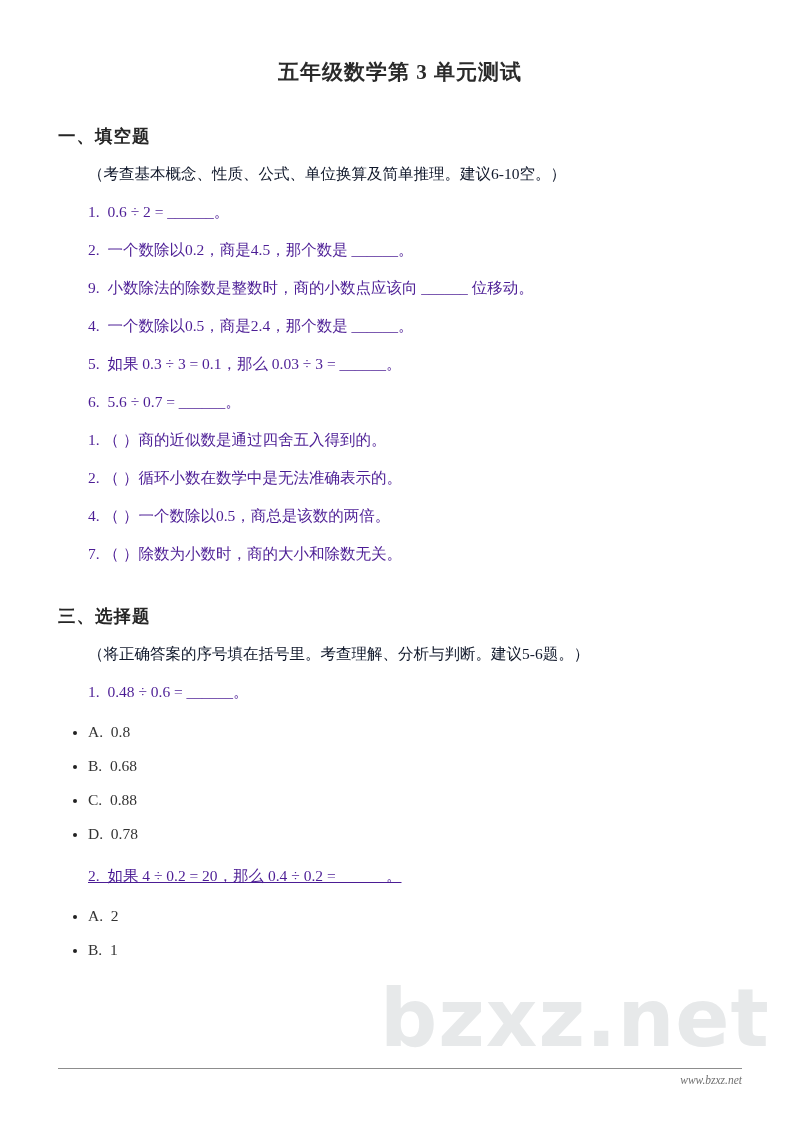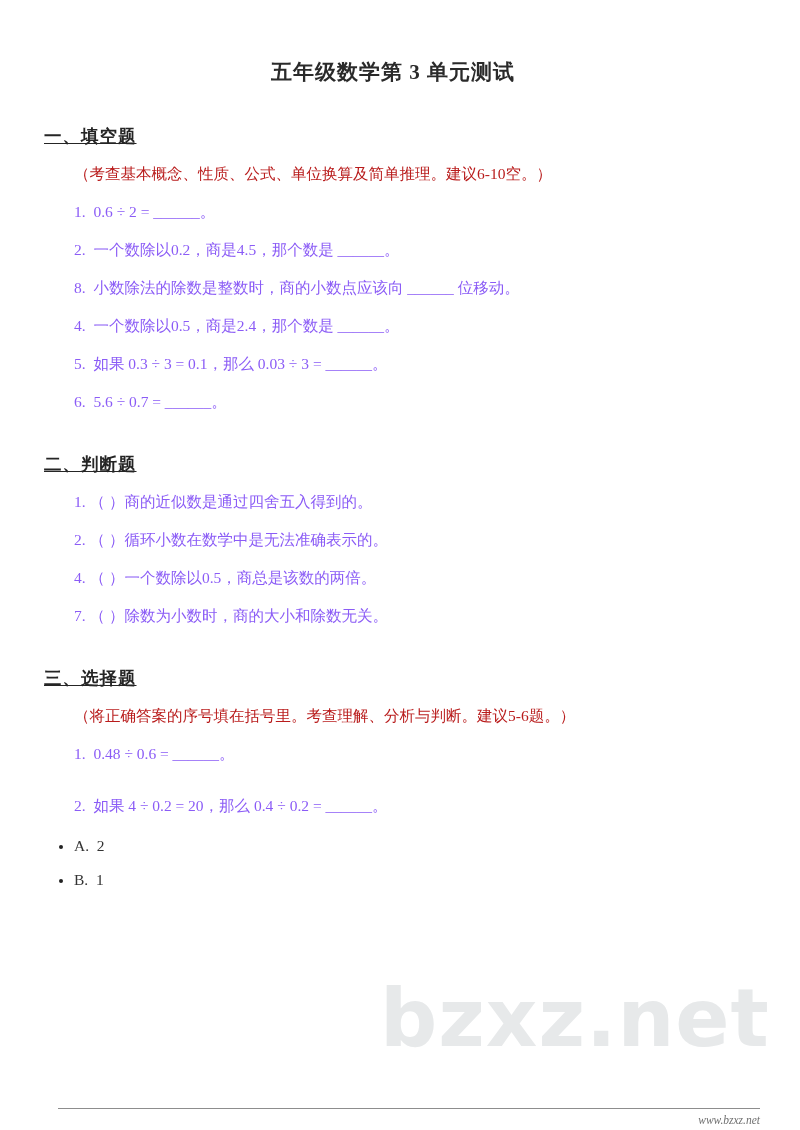--- a/index.html
+++ b/index.html
@@ -18,65 +18,63 @@
     font-weight: 700;
     font-size: 80px;
     letter-spacing: 1px;
     color: #e7e9ea;
     z-index: 0;
     user-select: none;
   }
   .content {
     position: relative;
     z-index: 1;
-    padding: 52px 58px 0 44px;
+    padding: 52px 58px 0 58px;
   }
   .doc-title {
     text-align: center;
     font-size: 21px;
     font-weight: bold;
     color: #2a2a2a;
     margin: 6px 0 0 0;
     letter-spacing: 1px;
   }
   .section-heading {
     font-size: 17.5px;
     font-weight: bold;
     color: #252525;
     margin: 38px 0 0 0;
     letter-spacing: 1px;
-    text-decoration: underline;
   }
   .note, .item {
     font-size: 15.5px;
     line-height: 24px;
     margin: 14px 0 0 30px;
     white-space: pre-wrap;
-    color: #8b5cf6;
+    color: #4c1d95;
   }
-  .note { color: #b91c1c; }
+  .note { color: #0f172a; }
   .options {
     list-style: disc;
     margin: 16px 0 0 0;
     padding-left: 30px;
   }
   .options li {
     font-size: 15.5px;
     line-height: 24px;
     white-space: pre-wrap;
     color: #333333;
   }
   .options li + li { margin-top: 10px; }
   .options li::marker { color: #222222; font-size: 13px; }
   .footer {
     position: absolute;
-    left: 58px; right: 40px;
+    left: 58px; right: 58px;
     top: 1068px;
     z-index: 1;
-    margin-top: 40px;
   }
   .footer-rule {
     border: none;
     border-top: 1px solid #8d8d8d;
     margin: 0;
   }
   .footer-url {
     text-align: right;
     font-style: italic;
     font-size: 11.5px;
@@ -92,41 +90,46 @@
 
 <div class="content">
 
   <h1 class="doc-title">五年级数学第 3 单元测试</h1>
 
   <section>
     <h2 class="section-heading">一、填空题</h2>
     <p class="note">（考查基本概念、性质、公式、单位换算及简单推理。建议6-10空。）</p>
     <p class="item">1.  0.6 ÷ 2 = ______。</p>
     <p class="item">2.  一个数除以0.2，商是4.5，那个数是 ______。</p>
-    <p class="item">8.  小数除法的除数是整数时，商的小数点应该向 ______ 位移动。</p>
+    <p class="item">9.  小数除法的除数是整数时，商的小数点应该向 ______ 位移动。</p>
     <p class="item">4.  一个数除以0.5，商是2.4，那个数是 ______。</p>
     <p class="item">5.  如果 0.3 ÷ 3 = 0.1，那么 0.03 ÷ 3 = ______。</p>
     <p class="item">6.  5.6 ÷ 0.7 = ______。</p>
   </section>
 
   <section>
-    <h2 class="section-heading">二、判断题</h2>
     <p class="item">1. （ ）商的近似数是通过四舍五入得到的。</p>
     <p class="item">2. （ ）循环小数在数学中是无法准确表示的。</p>
     <p class="item">4. （ ）一个数除以0.5，商总是该数的两倍。</p>
     <p class="item">7. （ ）除数为小数时，商的大小和除数无关。</p>
   </section>
 
   <section>
     <h2 class="section-heading">三、选择题</h2>
     <p class="note">（将正确答案的序号填在括号里。考查理解、分析与判断。建议5-6题。）</p>
 
     <p class="item">1.  0.48 ÷ 0.6 = ______。</p>
+    <ul class="options">
+      <li>A.  0.8</li>
+      <li>B.  0.68</li>
+      <li>C.  0.88</li>
+      <li>D.  0.78</li>
+    </ul>
 
-    <p class="item" style="margin-top: 28px;">2.  如果 4 ÷ 0.2 = 20，那么 0.4 ÷ 0.2 = ______。</p>
+    <p class="item" style="margin-top: 18px; text-decoration: underline;">2.  如果 4 ÷ 0.2 = 20，那么 0.4 ÷ 0.2 = ______。</p>
     <ul class="options">
       <li>A.  2</li>
       <li>B.  1</li>
     </ul>
   </section>
 
 </div>
 
 <div class="footer">
   <hr class="footer-rule">

